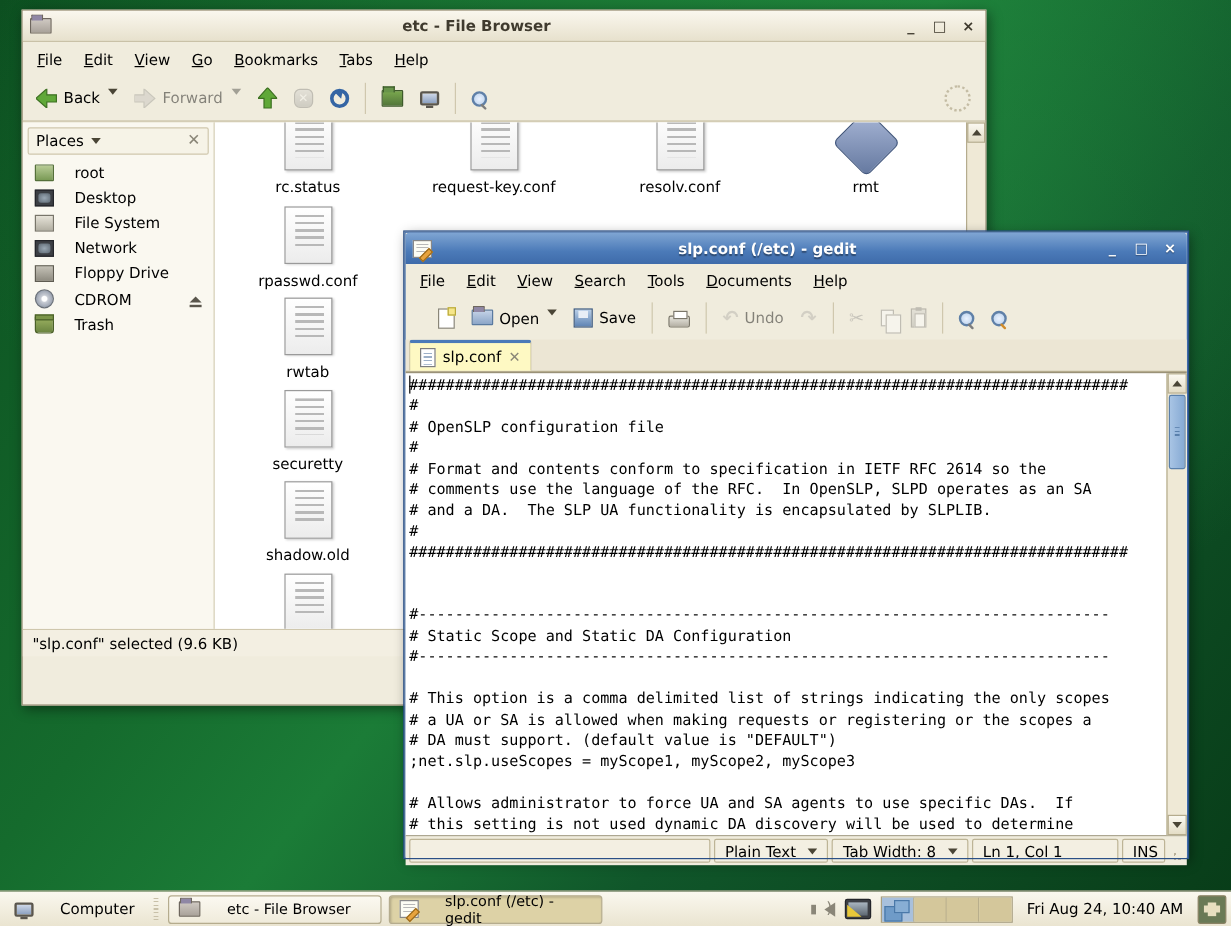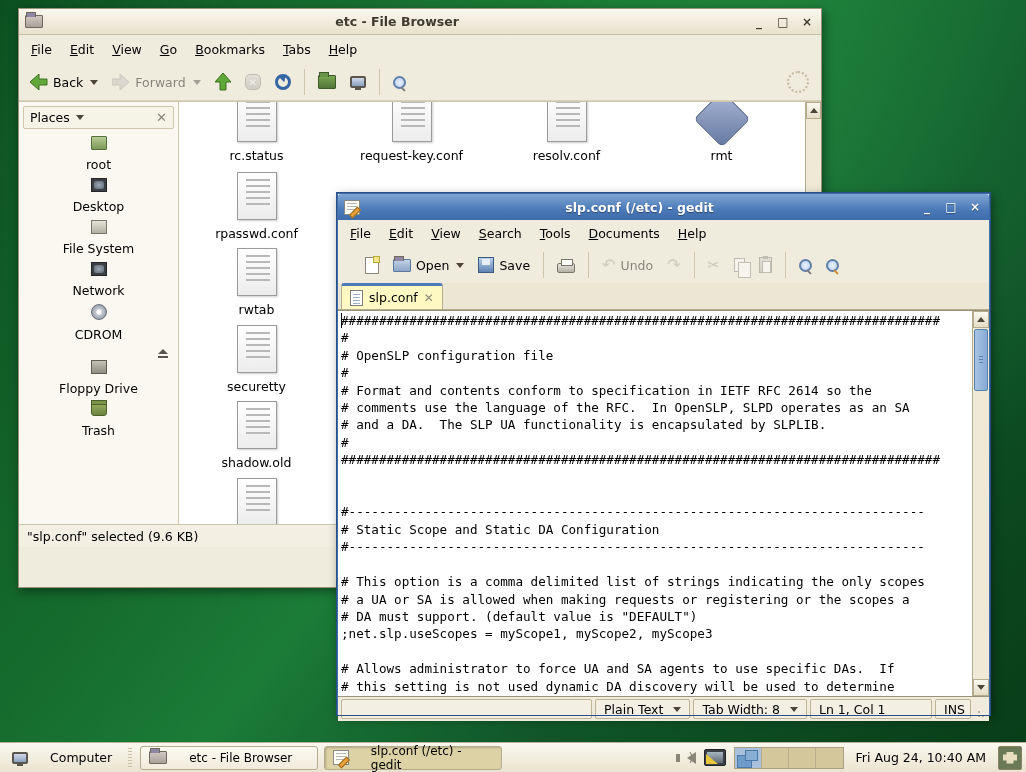--- a/index.html
+++ b/index.html
@@ -19,21 +19,21 @@
   .titlebar-inactive { background:linear-gradient(#faf7ee,#e7e1cd); border-bottom:1px solid #c9c1a7; color:#3f3a2e; }
   .titlebar-active { background:linear-gradient(#7fa5d3,#4b7ab8 60%,#3e6baa); color:#fff; text-shadow:0 1px 1px rgba(0,0,0,.4); }
   .win-title { flex:1; text-align:center; font-weight:bold; font-size:12.5px; }
   .win-controls { display:flex; gap:8px; align-items:center; font-weight:bold; }
   .win-btn { width:16px; height:16px; display:flex; align-items:center; justify-content:center; font-size:12px; cursor:default; }
   .menubar { display:flex; gap:2px; padding:3px 4px; align-items:center; }
   .menu-item { padding:4px 8px; display:inline-block; }
   .menu-item::first-letter { text-decoration:underline; }
   .toolbar { display:flex; align-items:center; padding:3px 6px; gap:4px; }
   .tb-sep { width:1px; height:26px; background:#cfc7ad; margin:0 4px; }
-  .tb-btn { display:flex; align-items:center; gap:5px; padding:3px 5px; border-radius:3px; }
+  .tb-btn { display:flex; gap:5px; padding:3px 5px; border-radius:3px; }
   .tb-label { font-size:12.5px; }
   .disabled { opacity:.45; filter:grayscale(70%); }
   .chev { width:0; height:0; border-left:4px solid transparent; border-right:4px solid transparent; border-top:5px solid #4a4536; margin-left:2px; }
 
   
   .icon { display:inline-block; position:relative; }
   .folder-ic { width:18px; height:13px; background:linear-gradient(#cfc9c2,#a9a29a); border:1px solid #6e675e; border-radius:1px; }
   .folder-ic::before { content:""; position:absolute; top:-4px; left:0; width:8px; height:4px; background:#8f87a5; border:1px solid #6e675e; border-bottom:none; border-radius:1px 1px 0 0; }
   .doc-ic { width:13px; height:16px; background:#fff; border:1px solid #7d7d7d; }
   .doc-ic::before { content:""; position:absolute; left:2px; right:2px; top:3px; height:10px;
@@ -82,21 +82,21 @@
   .loc-right { margin-left:auto; display:flex; align-items:center; gap:8px; }
   .combo { border:1px solid #b5ac8e; border-radius:3px; background:linear-gradient(#fbf9f1,#ece6d2); display:flex; align-items:center; padding:3px 6px; gap:10px; min-width:118px; height:27px; }
   .combo .lbl { flex:1; }
   .spinner { display:flex; flex-direction:column; gap:2px; }
   .spin-up { width:0;height:0;border-left:4px solid transparent;border-right:4px solid transparent;border-bottom:5px solid #4a4536; }
   .spin-dn { width:0;height:0;border-left:4px solid transparent;border-right:4px solid transparent;border-top:5px solid #4a4536; }
   .fb-body { display:flex; height:423px; border-top:1px solid #cfc7ad; }
   .sidepane { width:160px; background:#faf8f0; border-right:1px solid #cfc7ad; display:flex; flex-direction:column; }
   .places-head { display:flex; align-items:center; margin:4px; padding:3px 6px; border:1px solid #cfc7ad; border-radius:2px; background:#f6f3e7; }
   .places-head .x { margin-left:auto; color:#8a8678; font-weight:bold; font-size:13px; }
-  .place { display:flex; align-items:center; gap:7px; padding:3px 10px;flex-direction:column; }
+  .place { display:flex; align-items:center; gap:17px; padding:3px 10px; }
   .place .eject { margin-left:auto; width:0; height:0; border-left:5px solid transparent; border-right:5px solid transparent; border-bottom:5px solid #5a564c; position:relative; }
   .place .eject::after { content:""; position:absolute; left:-5px; top:7px; width:10px; height:2px; background:#5a564c; }
   .pic { width:16px; height:14px; position:relative; flex:none; }
   .pic-root { background:linear-gradient(#b8cc96,#7a9a56); border:1px solid #55703a; border-radius:1px; }
   .pic-desktop { background:#3c3f44; border:1px solid #23252a; }
   .pic-desktop::after { content:""; position:absolute; inset:2px; background:radial-gradient(#9aa8b4,#5d6872); border-radius:2px; }
   .pic-fs { background:linear-gradient(#e6e3d8,#b2afa2); border:1px solid #78756a; }
   .pic-cdrom { border-radius:50%; background:radial-gradient(circle at 50% 50%, #fff 0 2px, #c8ccd4 3px, #9aa2b0 7px); border:1px solid #6a7078; height:16px; }
   .pic-floppy { background:linear-gradient(#c4c1b6,#8e8b80); border:1px solid #5f5c52; }
   .pic-trash { background:linear-gradient(#9ab060,#6a8440); border:1px solid #4a6028; border-radius:0 0 3px 3px; }
@@ -240,27 +240,27 @@
         </div>
       <div class="place">
           <span class="pic pic-fs"></span>
           <span>File System</span>
         </div>
       <div class="place">
           <span class="pic pic-desktop"></span>
           <span>Network</span>
         </div>
       <div class="place">
+          <span class="pic pic-floppy"></span>
+          <span>Floppy Drive</span>
+        </div>
+      <div class="place">
           <span class="pic pic-cdrom"></span>
           <span>CDROM</span>
           <span class="eject"></span>
-        </div>
-      <div class="place">
-          <span class="pic pic-floppy"></span>
-          <span>Floppy Drive</span>
         </div>
       <div class="place">
           <span class="pic pic-trash"></span>
           <span>Trash</span>
         </div>
     </div>
     <div class="filegrid">
       <div class="frow" style="top:-8px">
         <div class="fcell">
             <span class="fdoc"></span>

